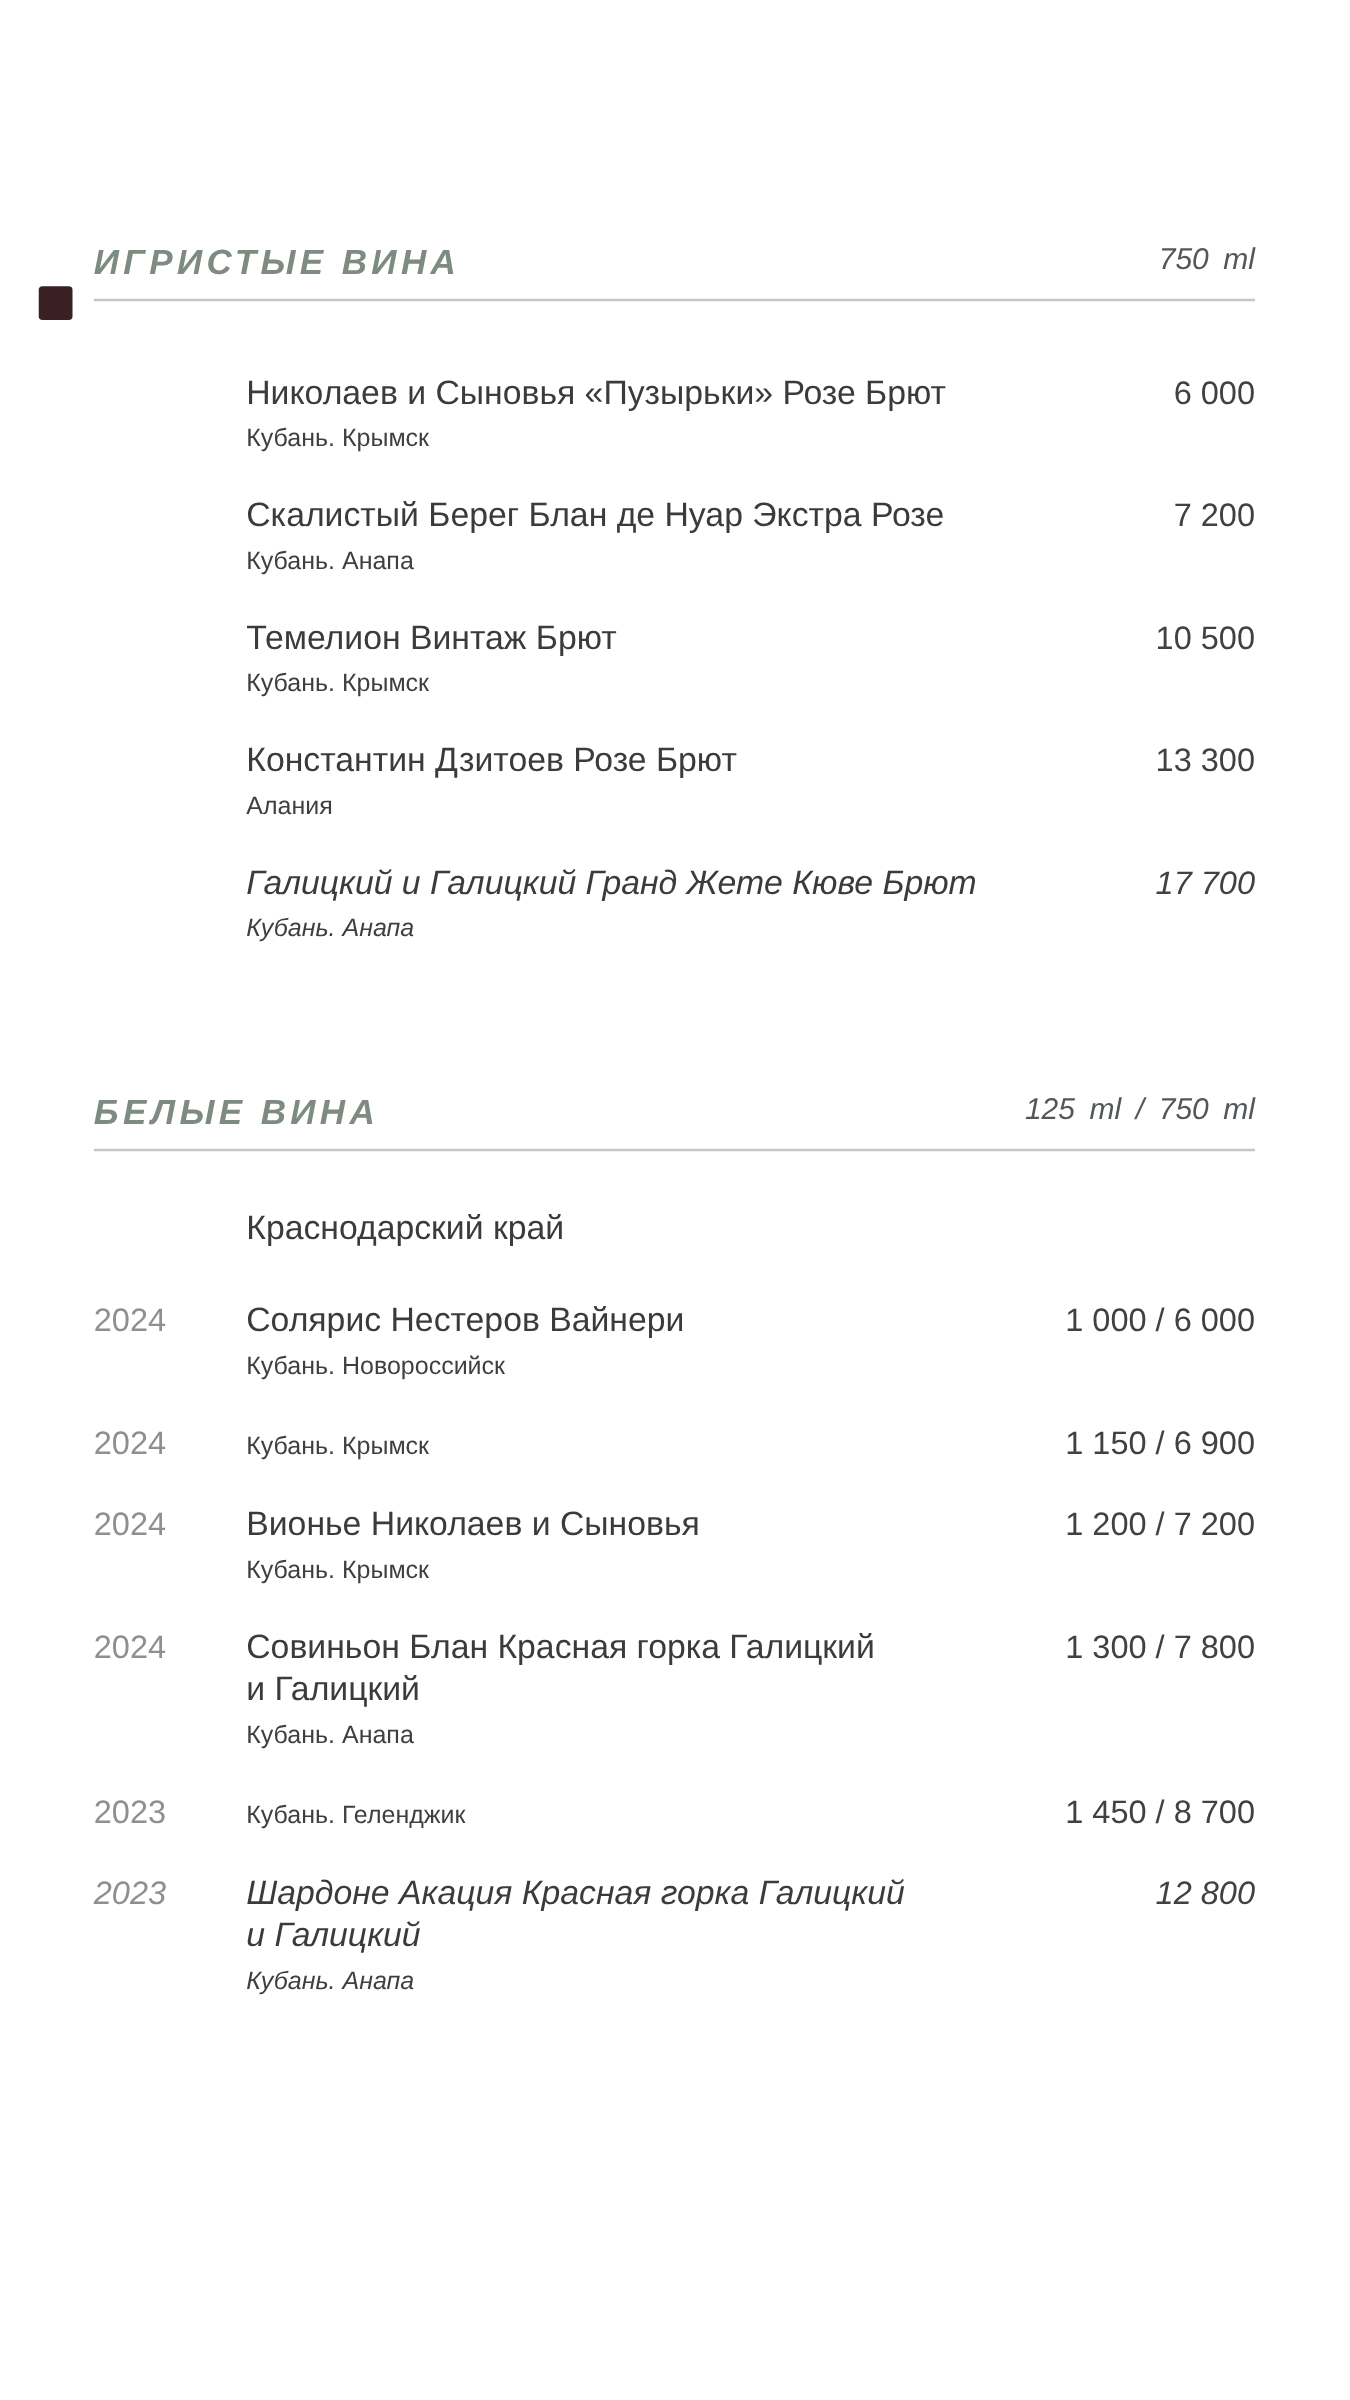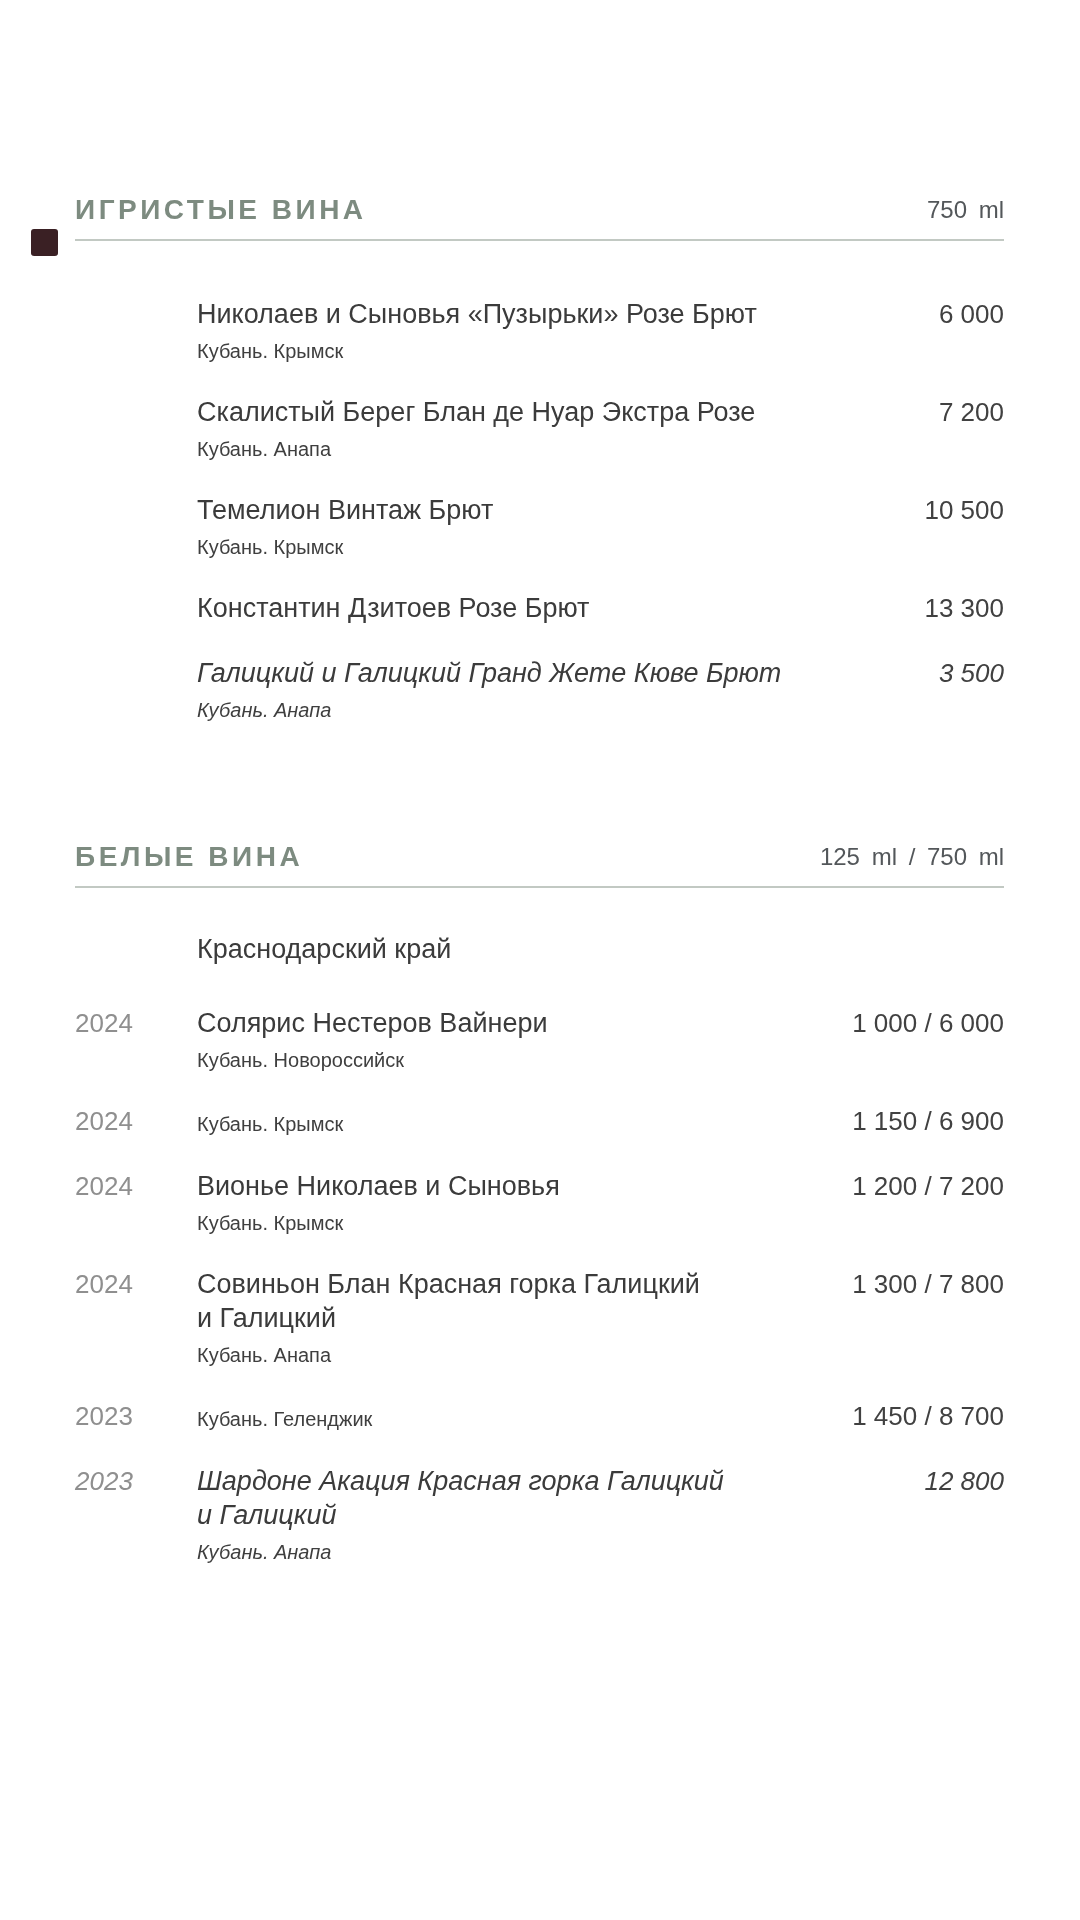--- a/index.html
+++ b/index.html
@@ -32,21 +32,22 @@
   .content {
     padding: 0 76px 0 75px;
   }
   .wine-section { display: block; }
   .wine-section.first { margin-top: 193px; }
   .wine-section.follow { margin-top: 117px; }
 
   .section-header {
     display: flex;
     justify-content: space-between;
-    align-items: center;
+    align-items: flex-start;
+    font-style: italic;
   }
   .section-title {
     margin: 0;
     font-size: 28px;
     line-height: 34px;
     font-weight: 700;
     letter-spacing: 3.5px;
     color: var(--title-color, #7d8b80);
   }
   .section-volumes {
@@ -147,30 +148,31 @@
     <div class="entry-main">
       <div class="entry-name">Темелион Винтаж Брют</div>
       <div class="entry-region">Кубань. Крымск</div>
     </div>
     <span class="entry-price">10 500</span>
   </article>
           <article class="entry">
     <span class="entry-year"></span>
     <div class="entry-main">
       <div class="entry-name">Константин Дзитоев Розе Брют</div>
+      <div class="entry-region">Алания</div>
     </div>
     <span class="entry-price">13 300</span>
   </article>
           <article class="entry">
     <span class="entry-year"></span>
     <div class="entry-main">
       <div class="entry-name">Галицкий и Галицкий Гранд Жете Кюве Брют</div>
       <div class="entry-region">Кубань. Анапа</div>
     </div>
-    <span class="entry-price">3 500</span>
+    <span class="entry-price">17 700</span>
   </article>
         </div>
   </section>
       <section class="wine-section follow">
     <header class="section-header">
       <h2 class="section-title">БЕЛЫЕ ВИНА</h2>
       <span class="section-volumes">125 ml / 750 ml</span>
     </header>
     <div class="section-rule"></div>
     <div class="group-label">Краснодарский край</div>

